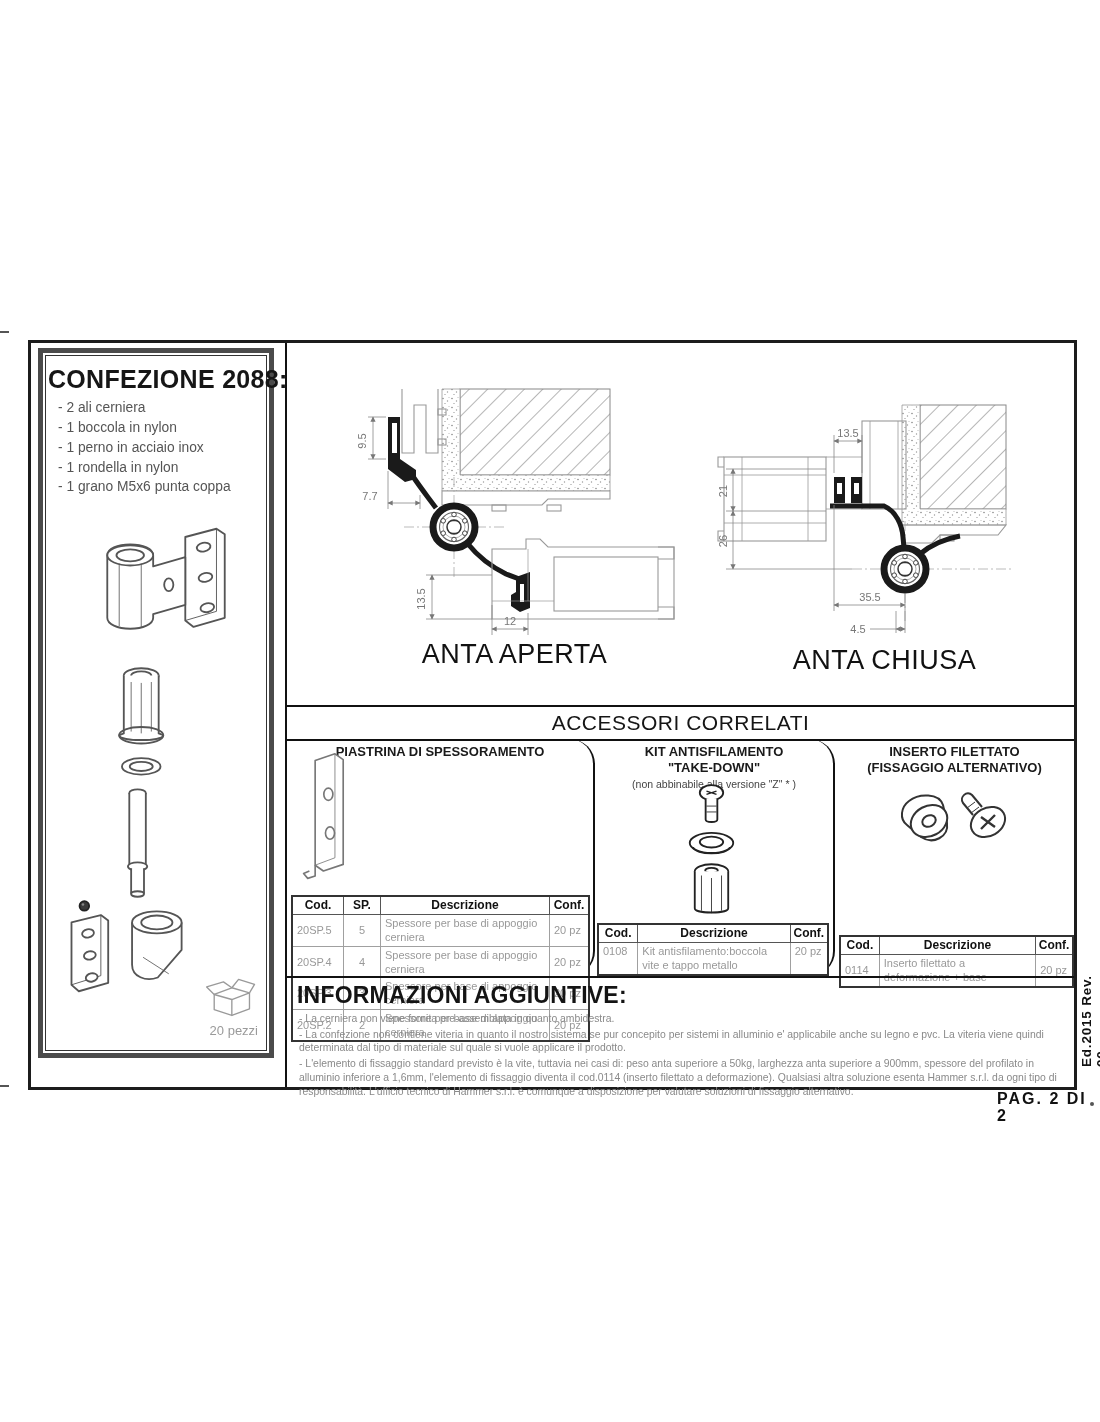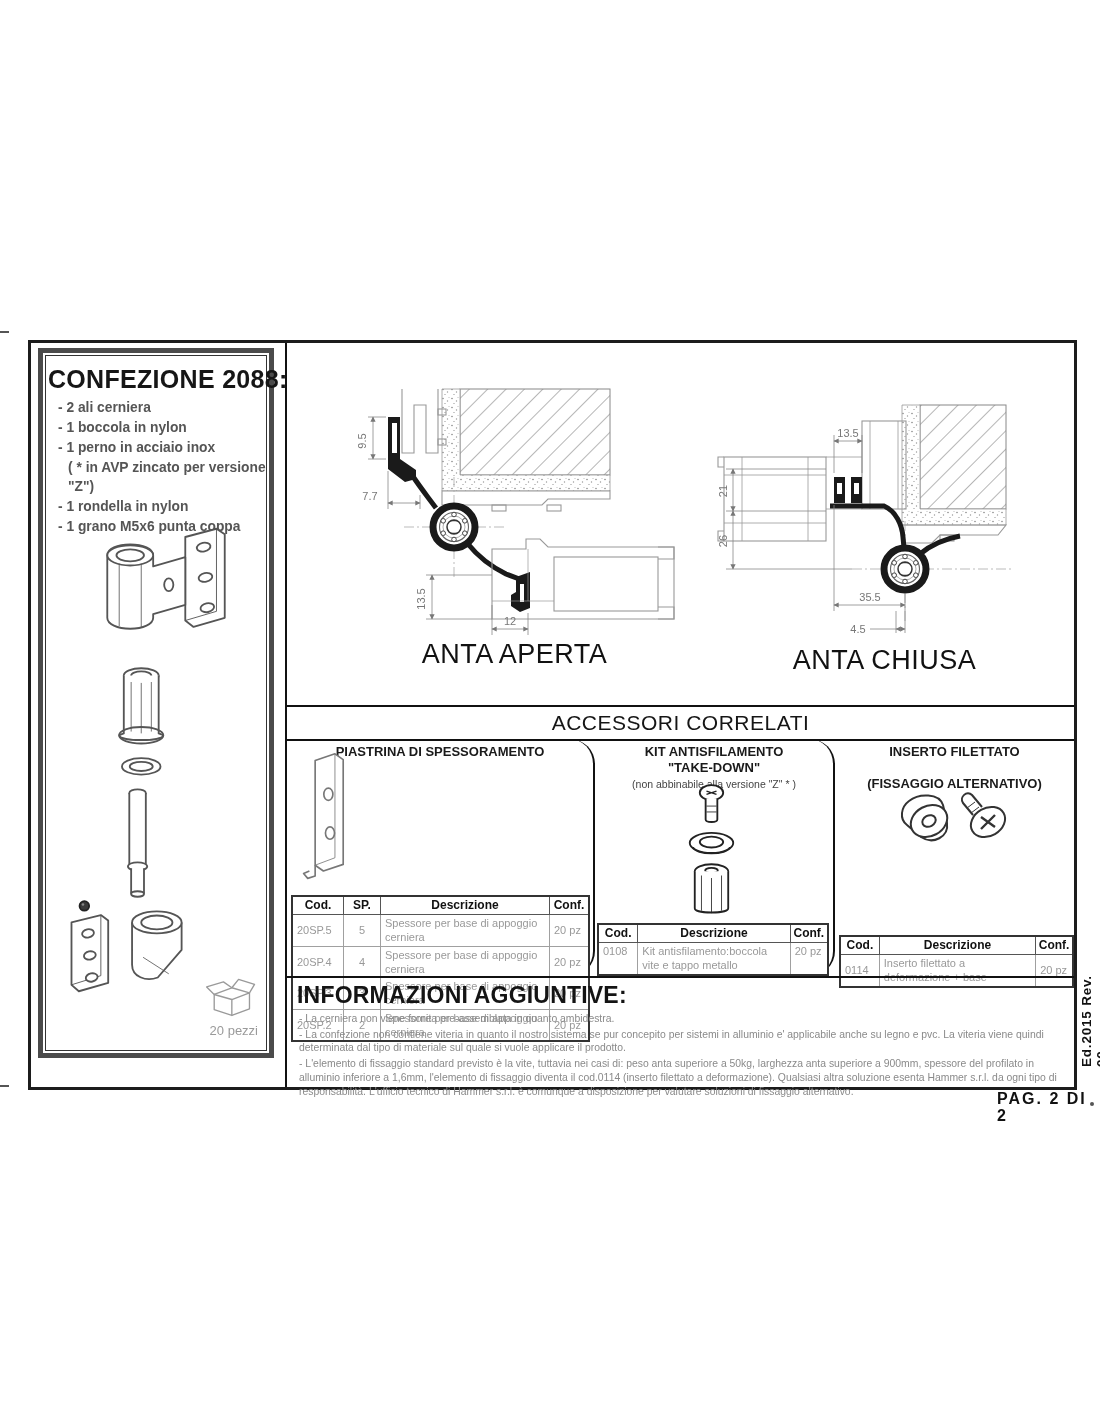--- a/index.html
+++ b/index.html
@@ -15,21 +15,21 @@
   
   .left-panel{
     position:absolute;left:7px;top:5px;width:226px;height:700px;
     border:5px solid #4b4b4b;background:#fff;
   }
   .panel-inner{position:absolute;inset:2px;border:1.5px solid #333;}
   .conf-title{
     text-align:center;font-size:25px;font-weight:700;color:#161616;
     margin:9px 2px 4px 2px;letter-spacing:.3px;white-space:nowrap;
   }
-  .conf-list{list-style:none;margin:4px 0 0 12px;padding:0;font-size:13.8px;color:#555;line-height:1.44;font-weight:bold;}
+  .conf-list{list-style:none;margin:4px 0 0 12px;padding:0;font-size:13.8px;color:#555;line-height:1.44;}
   .conf-list li.indent{padding-left:10px;}
   .hinge-svg{position:absolute;left:8px;top:170px;}
   .pieces-row{position:absolute;right:8px;bottom:8px;display:flex;align-items:flex-end;gap:5px;flex-direction:column;}
   .pieces-label{font-size:13px;color:#9a9a9a;padding-bottom:4px;}
   
   .right-area{position:absolute;left:254px;top:0;right:0;bottom:0;border-left:2.5px solid #111;}
   .bar{
     position:absolute;left:0;right:0;height:32px;line-height:32px;text-align:center;
     font-size:21px;color:#151515;letter-spacing:.5px;font-weight:500;
   }
@@ -126,21 +126,20 @@
 
 <div class="main-frame">
 
   <div class="left-panel">
     <div class="panel-inner">
       <div class="conf-title">CONFEZIONE 2088:</div>
       <ul class="conf-list">
         <li>- 2 ali cerniera</li>
         <li>- 1 boccola in nylon</li>
         <li>- 1 perno in acciaio inox</li>
-        <li class="indent">( * in AVP zincato per versione "Z")</li>
         <li>- 1 rondella in nylon</li>
         <li>- 1 grano M5x6 punta coppa</li>
       </ul>
 
       <svg class="hinge-svg" width="202" height="468" viewBox="0 0 210 510">
         <g stroke="#555" stroke-width="2" fill="#fff" stroke-linejoin="round">
 
           <path d="M138 12 L172 3 L181 9 L181 100 L147 110 L138 103 Z"></path>
           <path d="M172 3 L172 93 L138 103" fill="none" stroke-width="1"></path>
           <ellipse cx="158" cy="23" rx="7.5" ry="4.8" transform="rotate(-12 158 23)"></ellipse>
@@ -389,21 +388,21 @@
               <td style="vertical-align:top">0108</td>
               <td>Kit antisfilamento:boccola vite e tappo metallo</td>
               <td style="vertical-align:top">20 pz</td>
             </tr>
           </tbody>
         </table>
       </div>
 
       <div class="col col3">
         <div class="col-title">INSERTO FILETTATO</div>
-        <div class="col-title" style="margin-top:16px">(FISSAGGIO ALTERNATIVO)</div>
+        <div class="col-title" style="margin-top:0">(FISSAGGIO ALTERNATIVO)</div>
         <svg class="inserto-svg" width="150" height="100" viewBox="0 0 150 100">
           <g stroke="#333" stroke-width="2" fill="#fff" stroke-linejoin="round">
             <path d="M28 26 C20 32 18 44 26 50 L40 62 C52 70 68 62 66 48 L62 30 C58 18 38 18 28 26 Z"></path>
             <ellipse cx="48" cy="46" rx="19" ry="15" transform="rotate(-28 48 46)"></ellipse>
             <ellipse cx="48" cy="46" rx="7" ry="5.5" transform="rotate(-28 48 46)"></ellipse>
             <path d="M92 40 L82 28 C78 22 86 15 91 20 L101 32" fill="#fff"></path>
             <path d="M86 33 l8 -6 M90 38 l8 -6" stroke-width="1"></path>
             <ellipse cx="107" cy="47" rx="18" ry="14" transform="rotate(-30 107 47)"></ellipse>
             <path d="M100 42 l14 10 M114 40 l-14 14" stroke-width="2.4"></path>
           </g>

